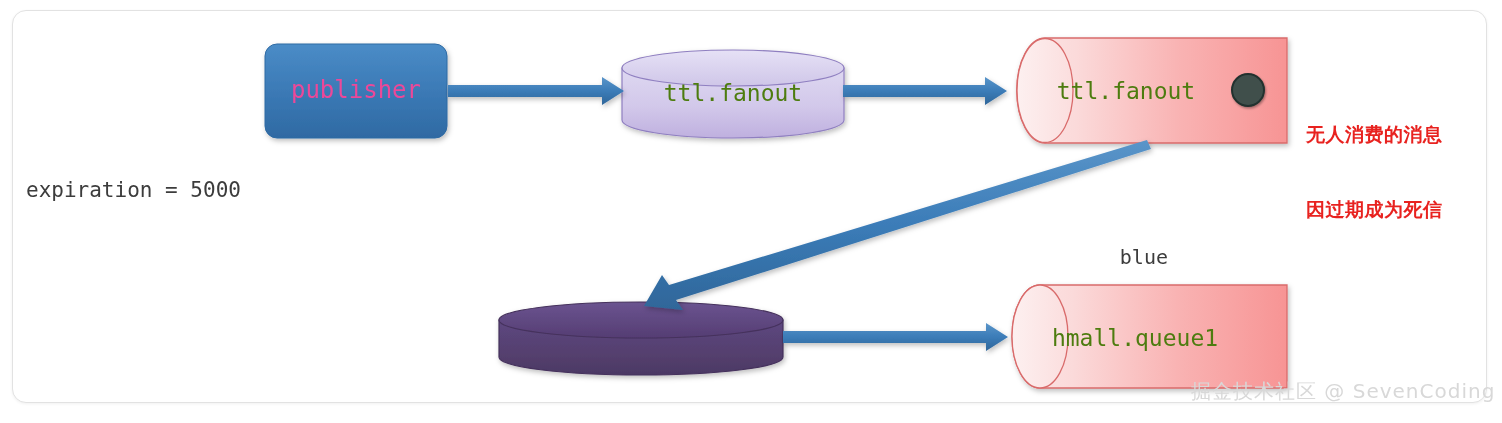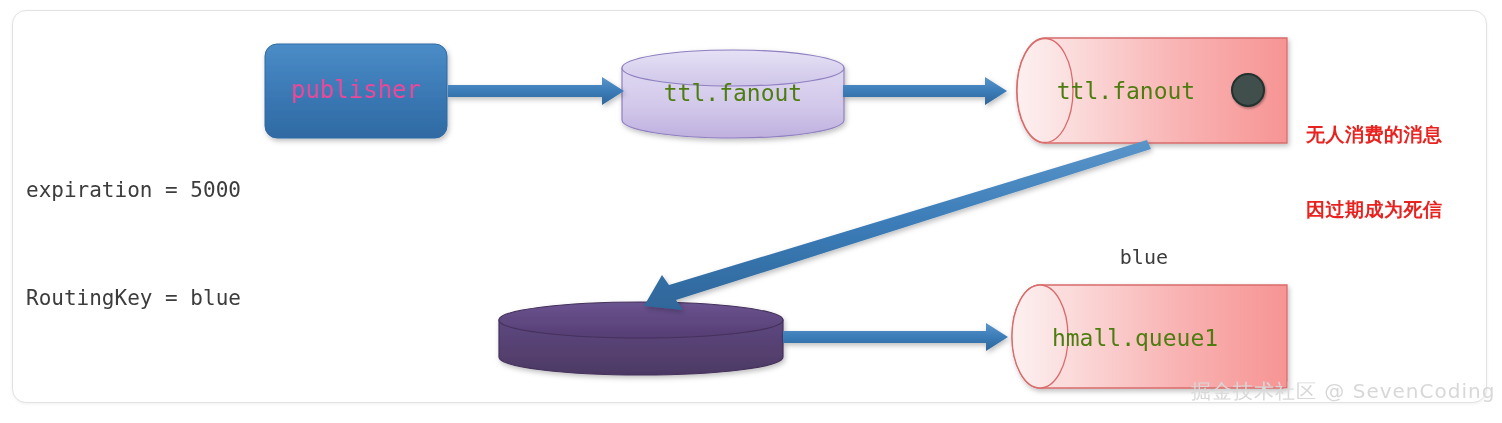--- a/index.html
+++ b/index.html
@@ -209,21 +209,20 @@
       <path d="M1147,140 L1151,149 L676,300 L683,310 L644,306 L662,275 L669,285 Z" fill="url(#gradArrow)"></path>
     </g>
 
     <g filter="url(#softShadow)">
       <path d="M783,331 L986,331 L986,323 L1008,337 L986,351 L986,343 L783,343 Z" fill="url(#gradArrow)"></path>
     </g>
   </svg>
 
   <div class="lbl param-text">
     <div>expiration = 5000</div>
-    <div>RoutingKey = blue</div>
   </div>
 
   <div class="lbl node-label light publisher-label">publisher</div>
 
   <div class="lbl node-label fanout-label">ttl.fanout</div>
 
   <div class="lbl node-label ttlqueue-label">ttl.fanout</div>
 
 
   <div class="lbl node-label directqueue-label">hmall.queue1</div>

